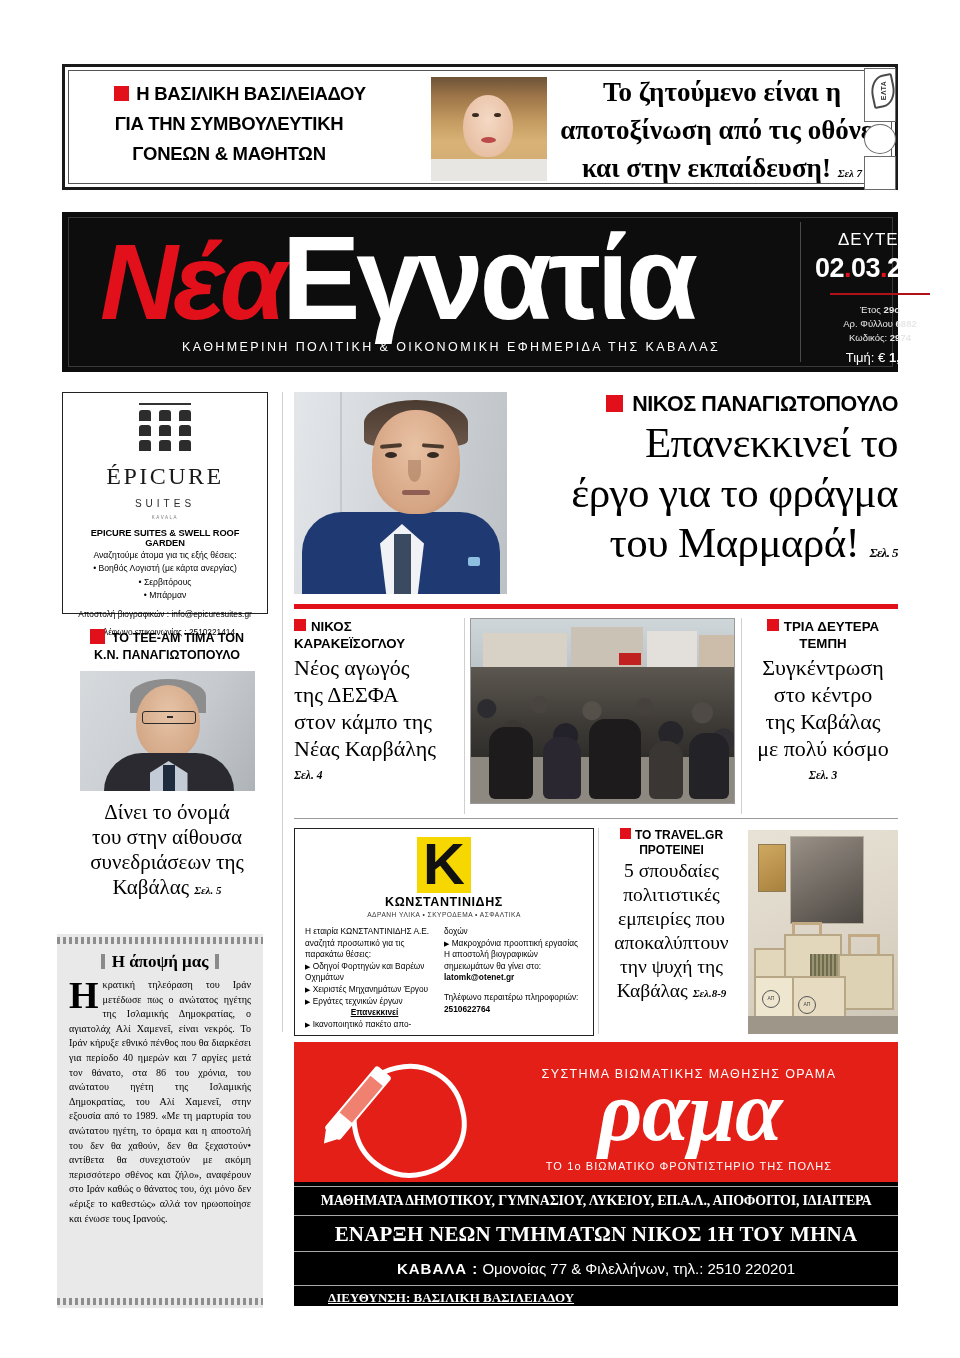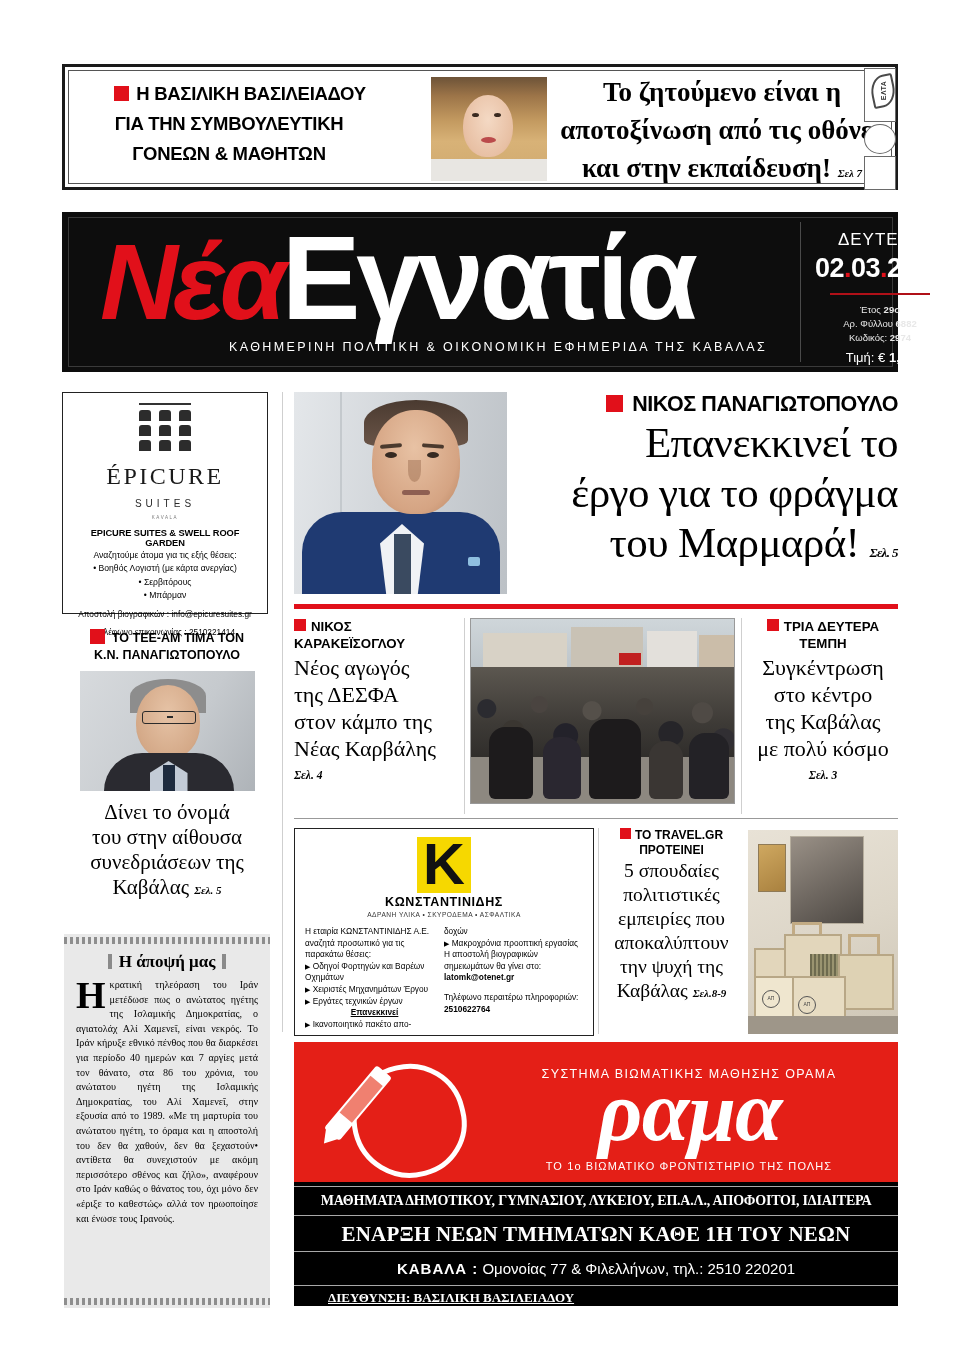--- a/index.html
+++ b/index.html
@@ -41,21 +41,21 @@
   .elta .bars div{height:2px;background:#777;margin-bottom:2px;}
 
   
   .masthead{position:absolute;left:62px;top:212px;width:836px;height:160px;background:#0d0d0d;}
   .mh-inner{position:absolute;left:6px;top:5px;right:5px;bottom:5px;border:1px solid #3a3a3a;}
   .mh-title{position:absolute;left:38px;top:10px;width:690px;height:112px;white-space:nowrap;}
   .mh-nea{font-family:"Liberation Sans",sans-serif;font-weight:bold;font-style:italic;font-size:108px;color:#e1101a;
     letter-spacing:-5px;line-height:112px;}
   .mh-eg{font-family:"Liberation Sans",sans-serif;font-weight:bold;font-size:118px;color:#ffffff;
     letter-spacing:-4px;line-height:112px;}
-  .mh-sub{position:absolute;left:136px;top:128px;width:600px;text-align:center;color:#fff;
+  .mh-sub{position:absolute;left:120px;top:128px;width:600px;text-align:left;color:#fff;
     font-size:12.5px;letter-spacing:2.4px;font-weight:500;white-space:nowrap;}
   .mh-divider{position:absolute;left:738px;top:10px;width:1px;height:140px;background:#4a4a4a;}
   .mh-box{position:absolute;left:748px;top:12px;width:140px;text-align:center;color:#fff;}
   .mh-day{font-size:17px;letter-spacing:1px;margin-top:6px;}
   .mh-date{font-size:27px;font-weight:bold;letter-spacing:-0.5px;margin-top:3px;}
   .mh-date .dot{color:#e1101a;}
   .mh-rule{width:100px;height:2px;background:#b01018;margin:9px auto 8px auto;}
   .mh-meta{font-size:9.5px;line-height:14px;color:#e8e8e8;}
   .mh-meta b{font-weight:bold;}
   .mh-price{font-size:13px;margin-top:5px;}
@@ -88,21 +88,21 @@
   .tee-photo .glasses{position:absolute;left:62px;top:40px;width:52px;height:11px;border:1.6px solid #2b2b2b;border-radius:3px;}
   .tee-photo .glasses::after{content:"";position:absolute;left:24px;top:4px;width:6px;height:1.6px;background:#2b2b2b;}
   .tee-photo .body{position:absolute;left:24px;bottom:0;width:130px;height:38px;background:#2a2a30;border-radius:42px 42px 0 0;}
   .tee-photo .shirt{position:absolute;left:70px;bottom:0;width:38px;height:30px;background:#c3cbd6;
     clip-path:polygon(50% 0,100% 40%,100% 100%,0 100%,0 40%);}
   .tee-photo .tie{position:absolute;left:83px;bottom:0;width:12px;height:26px;background:#1e2b3e;}
   .tee-head{text-align:center;font-family:"Liberation Serif",serif;font-size:21px;line-height:25px;margin-top:9px;}
   .tee-head .sel{font-size:11px;font-style:italic;font-weight:bold;}
 
   
-  .edi{position:absolute;left:64px;top:934px;width:206px;height:374px;background:#e9e9e9;box-sizing:border-box;padding:10px 12px;}
+  .edi{position:absolute;left:57px;top:934px;width:206px;height:374px;background:#e9e9e9;box-sizing:border-box;padding:10px 12px;}
   .edi .dash{position:absolute;left:0;width:100%;height:7px;
     background:repeating-linear-gradient(90deg,#8e8e8e 0 3px,#e9e9e9 3px 6px);}
   .edi .dash.t{top:3px;} .edi .dash.b{bottom:3px;}
   .edi-title{text-align:center;font-family:"Liberation Serif",serif;font-weight:bold;font-size:17px;margin:8px 0 6px 0;}
   .edi-title .bar{display:inline-block;width:4px;height:15px;background:#8a8a8a;vertical-align:-2px;margin:0 7px;}
   .edi-text{font-family:"Liberation Serif",serif;font-size:10.1px;line-height:14.6px;text-align:justify;}
   .edi-text::first-letter{float:left;font-size:38px;line-height:30px;font-weight:bold;padding:2px 4px 0 0;}
 
   
   .lead-photo{position:absolute;left:294px;top:392px;width:213px;height:202px;overflow:hidden;background:#cfd4d8;}
@@ -483,21 +483,21 @@
             <div class="tip"></div>
           </div>
       </div>
       <div class="or-top">ΣΥΣΤΗΜΑ ΒΙΩΜΑΤΙΚΗΣ ΜΑΘΗΣΗΣ ΟΡΑΜΑ</div>
       <div class="or-word">ραμα</div>
       <div class="or-bot">ΤΟ 1ο ΒΙΩΜΑΤΙΚΟ ΦΡΟΝΤΙΣΤΗΡΙΟ ΤΗΣ ΠΟΛΗΣ</div>
     </div>
     <div class="or-sep" style="top:144px;"></div>
     <div class="or-strip or-s1">ΜΑΘΗΜΑΤΑ ΔΗΜΟΤΙΚΟΥ, ΓΥΜΝΑΣΙΟΥ, ΛΥΚΕΙΟΥ, ΕΠ.Α.Λ., ΑΠΟΦΟΙΤΟΙ, ΙΔΙΑΙΤΕΡΑ</div>
     <div class="or-sep" style="top:173px;"></div>
-    <div class="or-strip or-s2">ΕΝΑΡΞΗ ΝΕΩΝ ΤΜΗΜΑΤΩΝ ΚΑΘΕ 1Η ΤΟΥ ΝΕΩΝ</div>
+    <div class="or-strip or-s2">ΕΝΑΡΞΗ ΝΕΩΝ ΤΜΗΜΑΤΩΝ ΝΙΚΟΣ 1Η ΤΟΥ ΜΗΝΑ</div>
     <div class="or-sep" style="top:209px;"></div>
     <div class="or-strip or-s3"><b>ΚΑΒΑΛΑ :</b><span> Ομονοίας 77 &amp; Φιλελλήνων, τηλ.: 2510 220201</span></div>
     <div class="or-sep" style="top:243px;"></div>
     <div class="or-strip or-s4">
       <span class="l">ΔΙΕΥΘΥΝΣΗ: ΒΑΣΙΛΙΚΗ ΒΑΣΙΛΕΙΑΔΟΥ</span>
     </div>
   </div>
 
   <div class="vrule" style="left:282px;top:392px;height:640px;"></div>
   <div class="vrule" style="left:464px;top:618px;height:196px;"></div>

